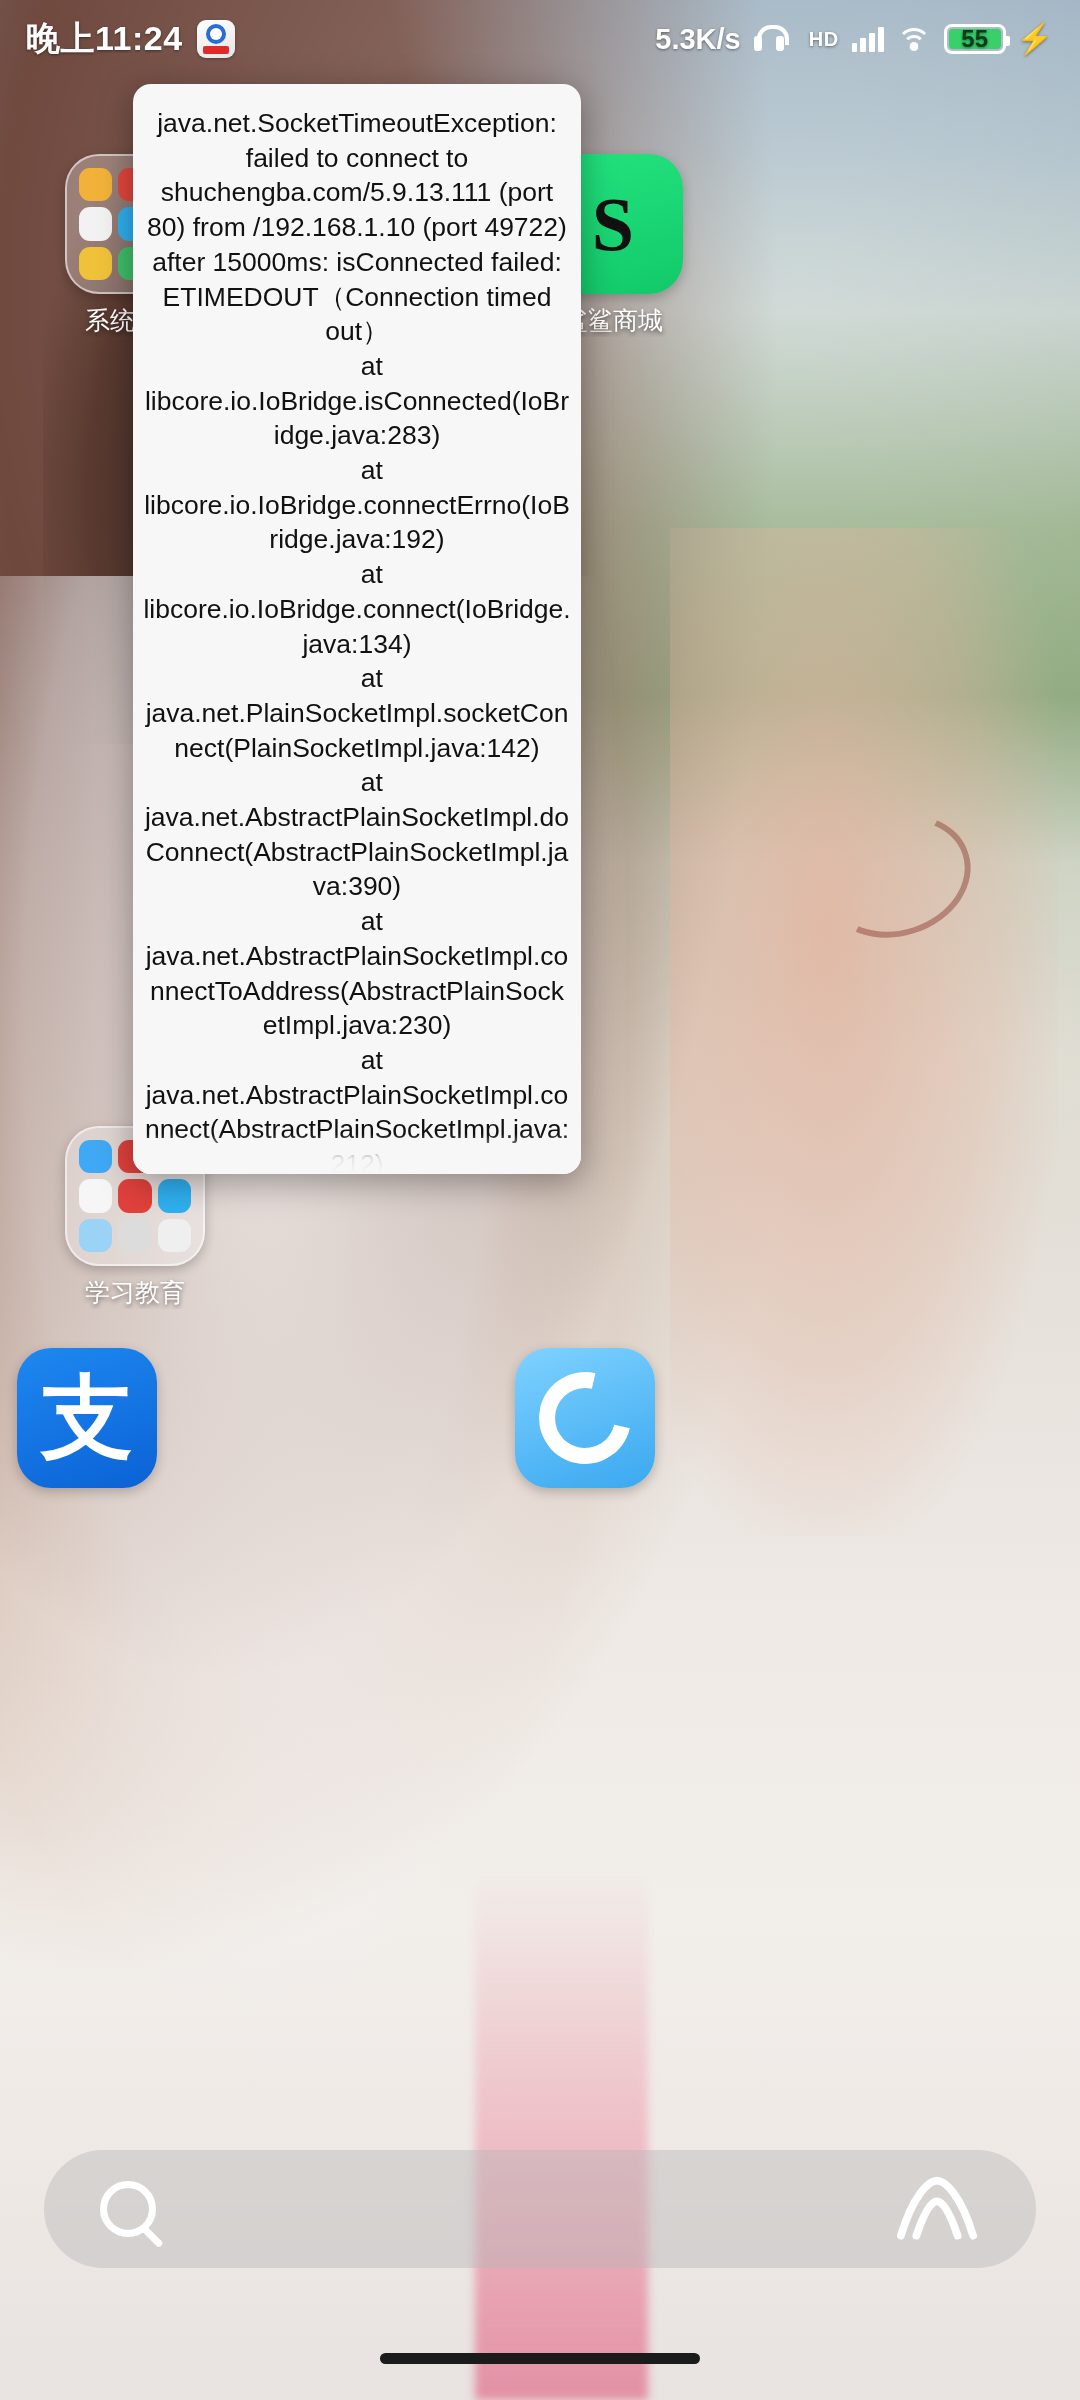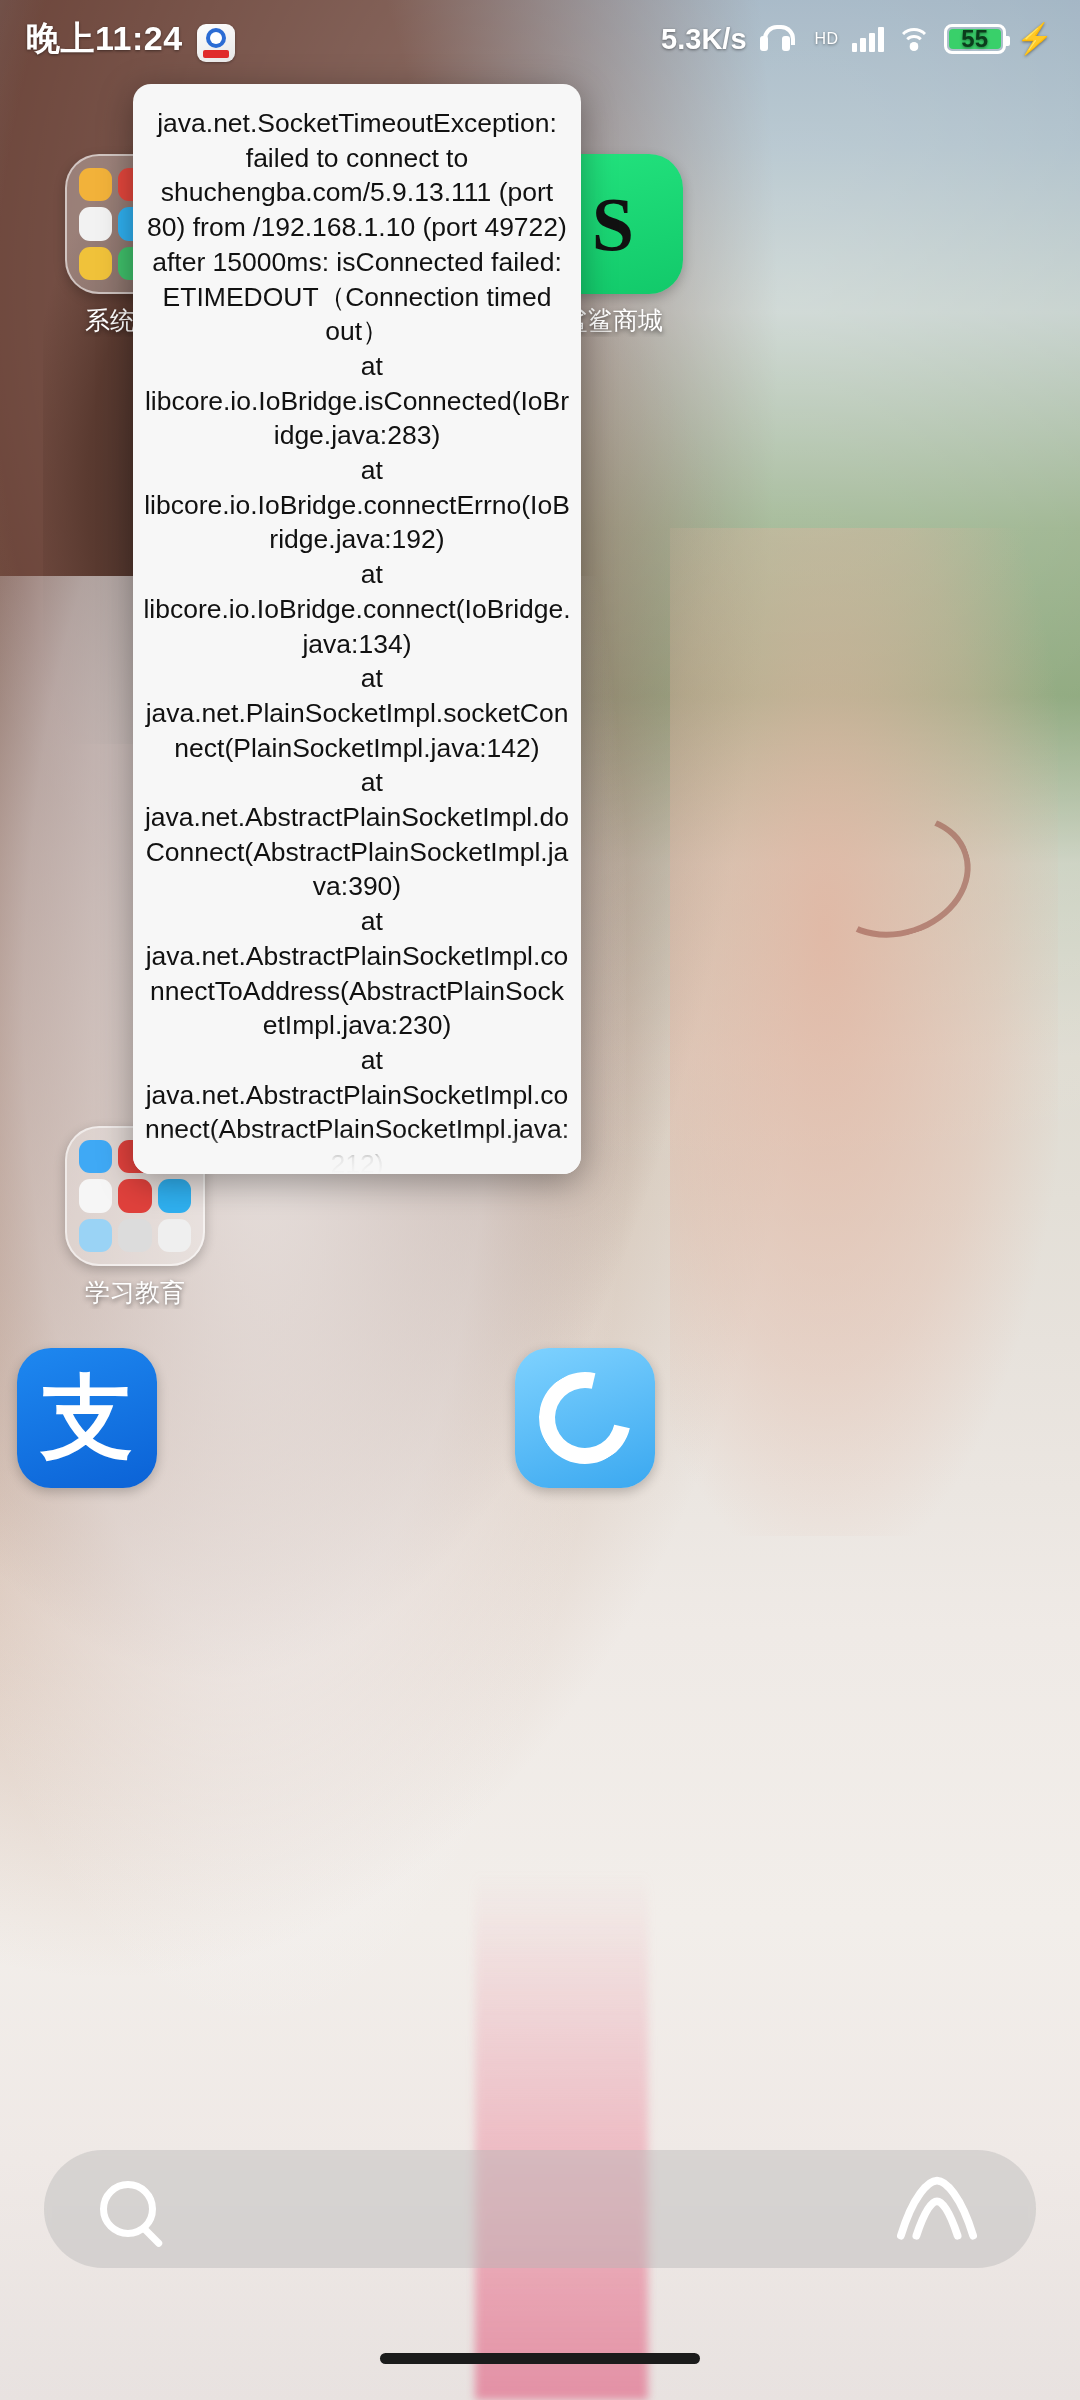--- a/index.html
+++ b/index.html
@@ -56,21 +56,21 @@
     filter:blur(4px);
   }
 
   
   .statusbar {
     position:absolute; top:0; left:0; right:0; height:78px;
     display:flex; align-items:center; justify-content:space-between;
     padding:0 26px; color:#fff; z-index:30;
     text-shadow:0 1px 3px rgba(0,0,0,.45);
   }
-  .sb-left { display:flex; align-items:flex-end; gap:14px; }
+  .sb-left { display:flex; align-items:center; gap:14px; }
   .sb-time { font-size:34px; font-weight:700; letter-spacing:.5px; }
   .sb-appicon {
     width:38px; height:38px; border-radius:9px;
     background:linear-gradient(160deg,#fefefe,#e6e6e6);
     display:flex; flex-direction:column; align-items:center; justify-content:center;
     box-shadow:0 1px 3px rgba(0,0,0,.3);
   }
   .sb-appicon .dot {
     width:20px; height:20px; border-radius:50%;
     background:#2b6cd4;
@@ -91,21 +91,21 @@
   }
   .ic-headset:before{
     content:""; position:absolute; left:3px; top:0; width:24px; height:16px;
     border:4px solid #fff; border-bottom:none; border-radius:14px 14px 0 0;
   }
   .ic-headset:after{
     content:""; position:absolute; left:0; top:11px; width:8px; height:15px;
     background:#fff; border-radius:3px;
     box-shadow:22px 0 0 0 #fff;
   }
-  .ic-hd { font-size:16px; font-weight:400; letter-spacing:.5px;padding-left:12px; }
+  .ic-hd { font-size:20px; font-weight:700; letter-spacing:.5px;padding-left:12px; }
   .ic-signal { width:32px; height:26px; display:flex; align-items:flex-end; gap:3px; }
   .ic-signal i { width:6px; background:#fff; border-radius:1px; display:block; }
   .ic-signal i:nth-child(1){height:9px;}
   .ic-signal i:nth-child(2){height:14px;}
   .ic-signal i:nth-child(3){height:19px;}
   .ic-signal i:nth-child(4){height:25px;}
   .ic-wifi { width:34px; height:26px; position:relative; }
   .ic-wifi span {
     position:absolute; left:50%; transform:translateX(-50%);
     border:3.5px solid #fff; border-bottom-color:transparent;

